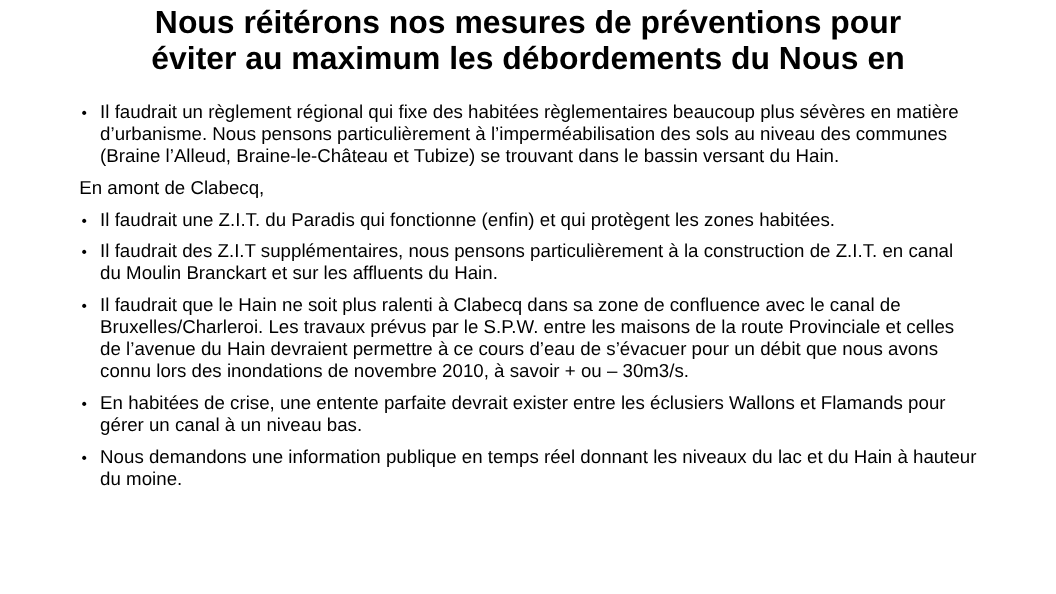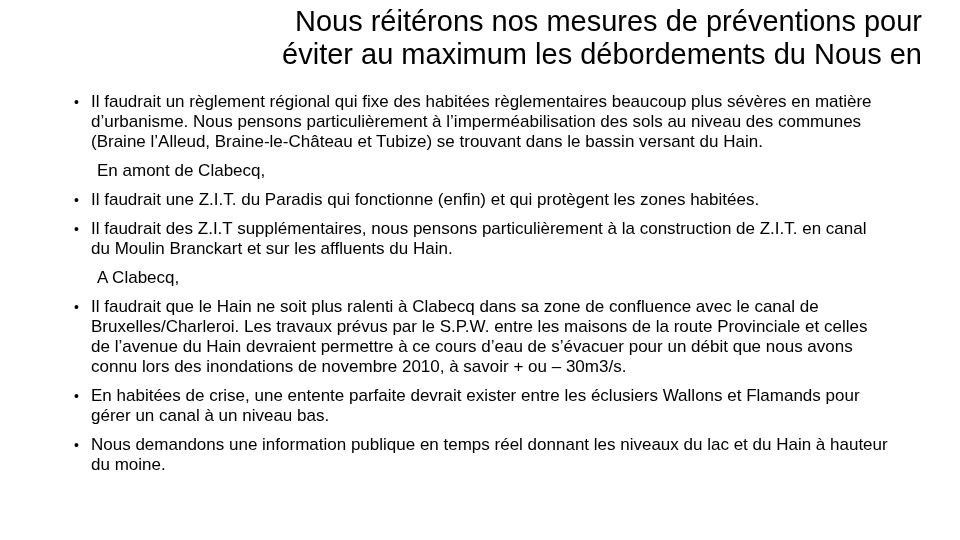--- a/index.html
+++ b/index.html
@@ -15,22 +15,22 @@
     box-sizing: border-box;
     overflow: hidden;
     font-family: "Liberation Sans", sans-serif;
     color: #000000;
   }
   .title {
     margin: 0;
     padding: 5px 38px 0 38px;
     font-size: 29px;
     line-height: 33px;
-    font-weight: 400;
-    text-align: right;
+    font-weight: 700;
+    text-align: center;
     color: #000000;
   }
   .title-line {
     display: block;
   }
   .content {
     margin: 21px 0 0 72px;
     width: 818px;
     font-size: 17px;
     line-height: 20px;
@@ -50,21 +50,20 @@
     line-height: 20px;
     padding-left: 2px;
     box-sizing: border-box;
   }
   .text {
     flex: 1 1 auto;
     min-width: 0;
   }
   .plain-item .text {
     display: block;
-    margin-left: 25px;
   }
 </style>
 </head>
 <body>
 
 <div class="slide">
 
   <h1 class="title">
     <span class="title-line">Nous réitérons nos mesures de préventions pour</span>
     <span class="title-line">éviter au maximum les débordements du Nous en</span>
@@ -84,23 +83,20 @@
     <div class="item bullet-item">
       <span class="marker">•</span>
       <span class="text">Il faudrait une Z.I.T. du Paradis qui fonctionne (enfin) et qui protègent les zones habitées.</span>
     </div>
 
     <div class="item bullet-item">
       <span class="marker">•</span>
       <span class="text">Il faudrait des Z.I.T supplémentaires, nous pensons particulièrement à la construction de Z.I.T. en canal du Moulin Branckart et sur les affluents du Hain.</span>
     </div>
 
-    <div class="item plain-item">
-      <span class="text">A Clabecq,</span>
-    </div>
 
     <div class="item bullet-item">
       <span class="marker">•</span>
       <span class="text">Il faudrait que le Hain ne soit plus ralenti à Clabecq dans sa zone de confluence avec le canal de Bruxelles/Charleroi. Les travaux prévus par le S.P.W. entre les maisons de la route Provinciale et celles de l’avenue du Hain devraient permettre à ce cours d’eau de s’évacuer pour un débit que nous avons connu lors des inondations de novembre 2010, à savoir + ou – 30m3/s.</span>
     </div>
 
     <div class="item bullet-item">
       <span class="marker">•</span>
       <span class="text">En habitées de crise, une entente parfaite devrait exister entre les éclusiers Wallons et Flamands pour gérer un canal à un niveau bas.</span>
     </div>

